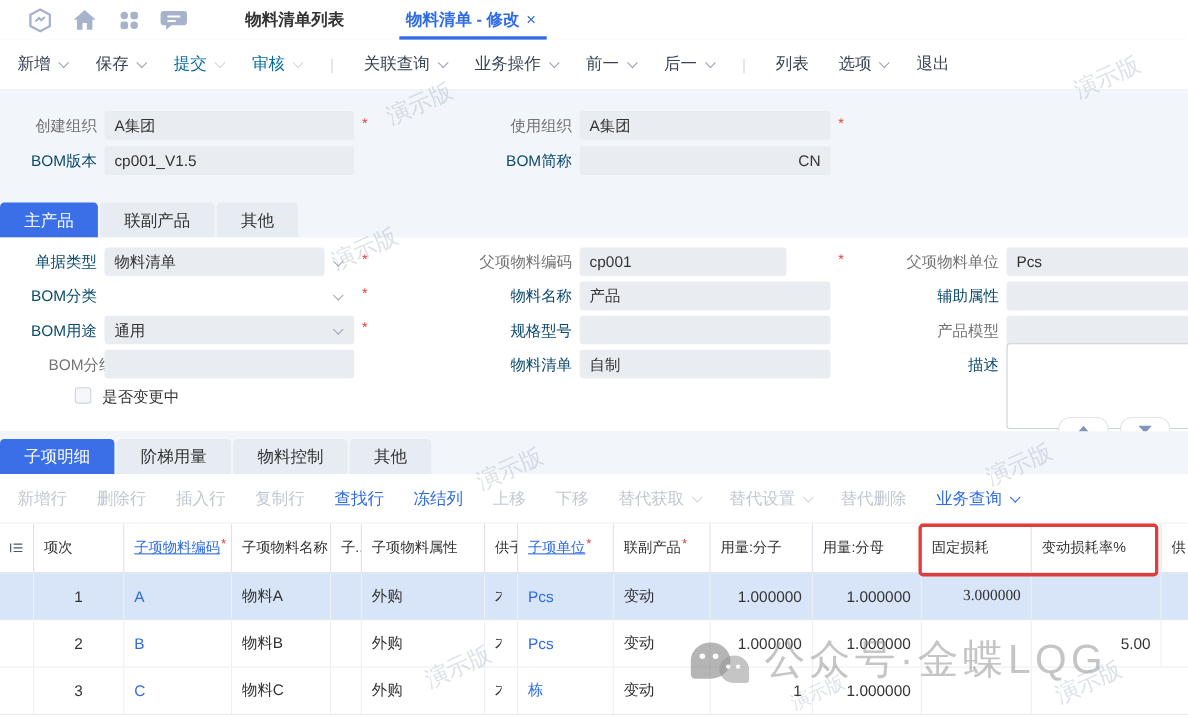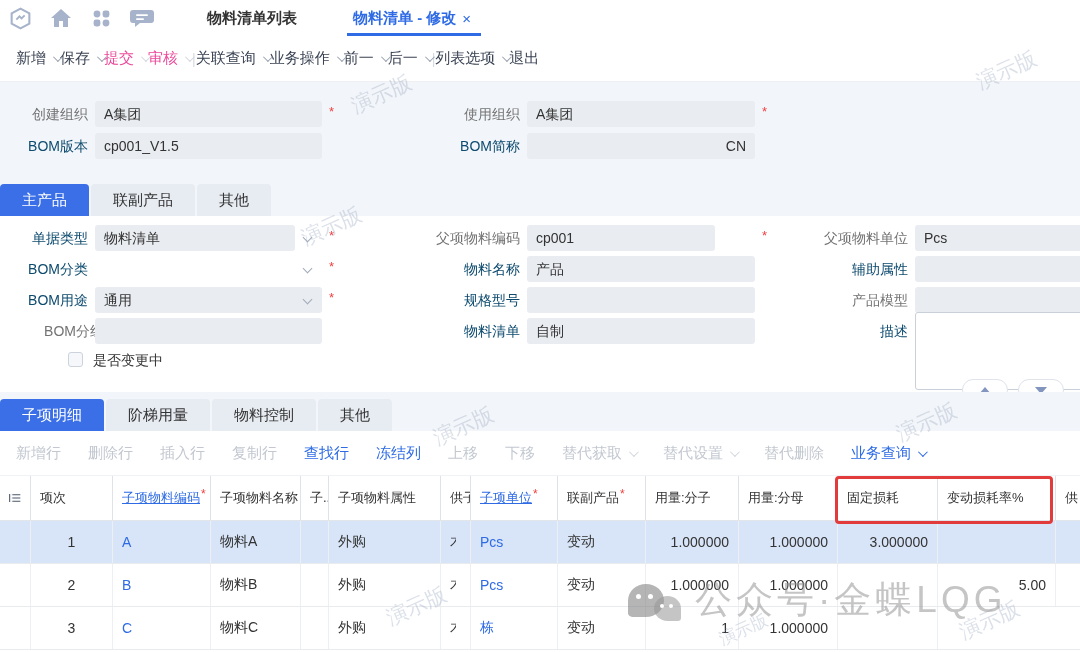--- a/index.html
+++ b/index.html
@@ -1,32 +1,32 @@
 <!DOCTYPE html>
 <html><head>
 <meta charset="utf-8">
 <style>
   * { margin:0; padding:0; box-sizing:border-box; }
   html,body { background:#fff; }
   body { font-family:"Liberation Sans","DejaVu Sans",sans-serif; color:#333; }
   .screen { position:relative; width:1080px; height:652px; overflow:hidden; background:#F2F5F9; }
 
   
-  .topbar { height:36px; background:#fff; display:flex; align-items:center; padding-left:8px; }
+  .topbar { height:36px; background:#fff; display:flex; align-items:center; padding-left:24px; }
   .topbar .icons { display:flex; align-items:center; gap:16px; }
   .topbar .icons svg { display:block; }
   .doc-tab { font-size:15px; font-weight:bold; color:#333; margin-left:52px; cursor:pointer; }
   .doc-tab.active { color:#2E6BE5; margin-left:56px; position:relative; height:36px; display:flex; align-items:center; gap:6px; }
   .tab-underline { position:absolute; left:-6px; right:-10px; bottom:0; height:3px; background:#2E6BE5; }
   .tab-close { color:#2E6BE5; font-weight:normal; font-size:15px; }
 
   
-  .toolbar { height:46px; background:#fff; display:flex; align-items:center; padding-left:16px; font-size:15px; border-bottom:1px solid #EDEFF3; }
+  .toolbar { height:46px; background:#fff; display:flex; align-items:center; padding-left:16px; gap:27px; font-size:15px; border-bottom:1px solid #EDEFF3; }
   .tb-item { display:flex; align-items:center; gap:7px; color:#3A4354; cursor:pointer; white-space:nowrap; }
-  .tb-item.disabled { color:#ec4899; }
+  .tb-item.disabled { color:#0369a1; }
   .tb-sep { color:#D6DAE1; font-size:14px; }
   .chev { width:7px; height:7px; border-right:1.5px solid #9AA3B2; border-bottom:1.5px solid #9AA3B2; transform:rotate(45deg) translateY(-2px); display:inline-block; }
   .disabled .chev { border-color:#D3D7DE; }
 
   
   .header-form { position:relative; height:78px; margin-top:14px; font-size:14px; }
   .flabel { position:absolute; width:88px; text-align:right; color:#0c4a6e; line-height:26px; }
   .flabel.wide { width:110px; }
   .flabel.link { color:#737373; }
   .finput { position:absolute; height:26px; line-height:26px; background:#E9ECF1; border-radius:3px; padding:0 9px; color:#333; overflow:hidden; white-space:nowrap; }
@@ -63,21 +63,21 @@
   .gh .cell { color:#333; font-size:13px; }
   .gr { display:flex; height:43px; align-items:center; border-bottom:1px solid #E9EBEF; background:#fff; }
   .gr.sel { background:#D8E5F8; }
   .cell { height:100%; display:flex; align-items:center; padding:0 9px; overflow:hidden; white-space:nowrap; }
   .gh .cell { border-left:1px solid #DFE3E9; }
   .gh .cell.nb, .gr .cell.nb { border-left:none; }
   .gr .cell { border-left:1px solid #EDEFF3; }
   .c0{width:30px;} .c1{width:82px;justify-content:center;} .c2{width:98px;} .c3{width:90px;}
   .c4{width:28px;} .c5{width:112px;} .c6{width:30px;} .c7{width:87px;} .c8{width:88px;}
   .c9{width:93px;justify-content:flex-end;} .c10{width:99px;justify-content:flex-end;}
-  .c11{width:100px;justify-content:flex-end;} .c12{width:118px;justify-content:flex-end;} .c13{width:60px;}
+  .c11{width:100px;justify-content:flex-end;font-family:Liberation Serif, serif;} .c12{width:118px;justify-content:flex-end;} .c13{width:60px;}
   .gh .c1{justify-content:flex-start;} .gh .c9,.gh .c10,.gh .c11,.gh .c12{justify-content:flex-start;}
   .hlink { color:#2E6BE5; text-decoration:underline; cursor:pointer; }
   .hreq { color:#F04141; font-size:12px; margin-left:1px; transform:translateY(-4px); }
   .blue { color:#2E6BE5; cursor:pointer; }
   .clip6 { display:inline-block; width:6px; overflow:hidden; }
 
   
   .red-box { position:absolute; left:835px; top:45px; width:218px; height:48px; border:3px solid #E23B3B; border-radius:4px; pointer-events:none; z-index:6; }
   .wm { position:absolute; color:rgba(150,165,188,0.33); font-size:21px; transform:rotate(-24deg); pointer-events:none; z-index:7; white-space:nowrap; }
   .brand { position:absolute; left:628px; top:575px; display:flex; align-items:center; pointer-events:none; z-index:7; }

